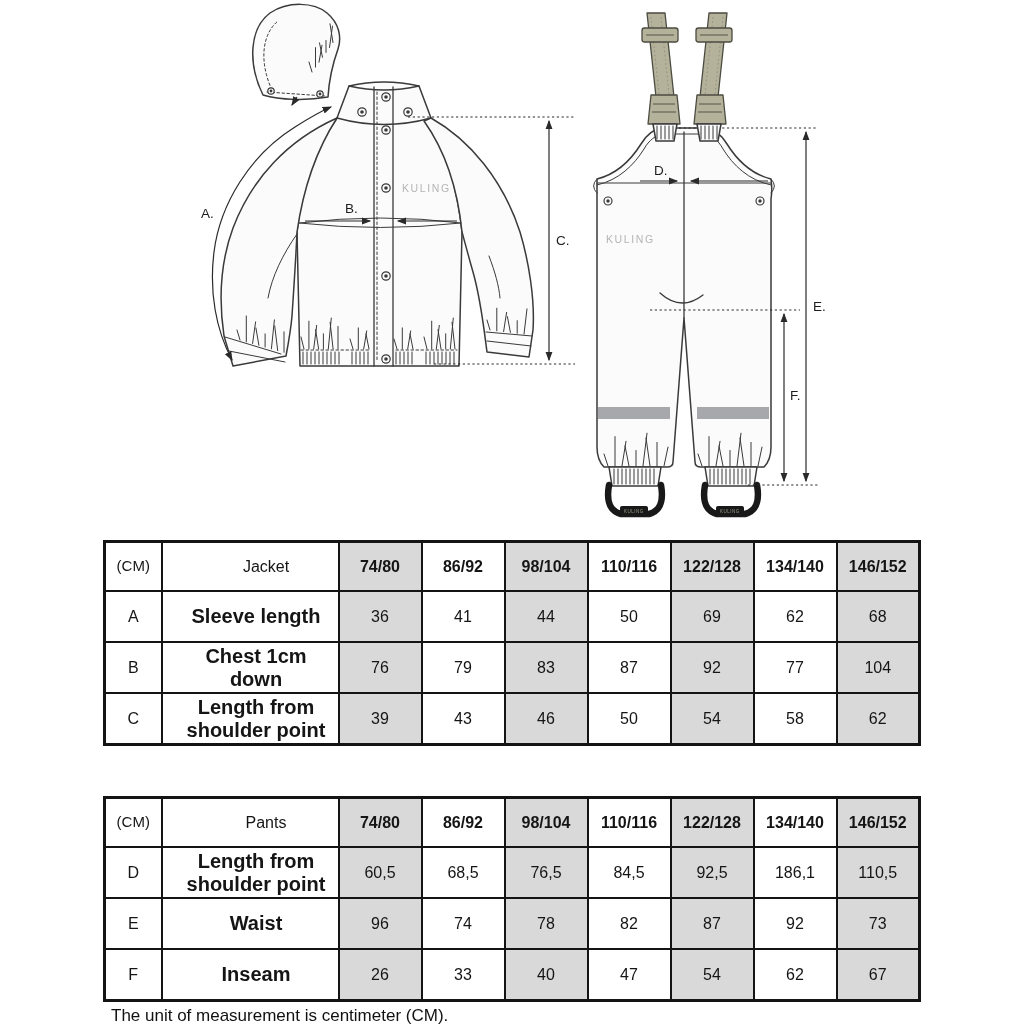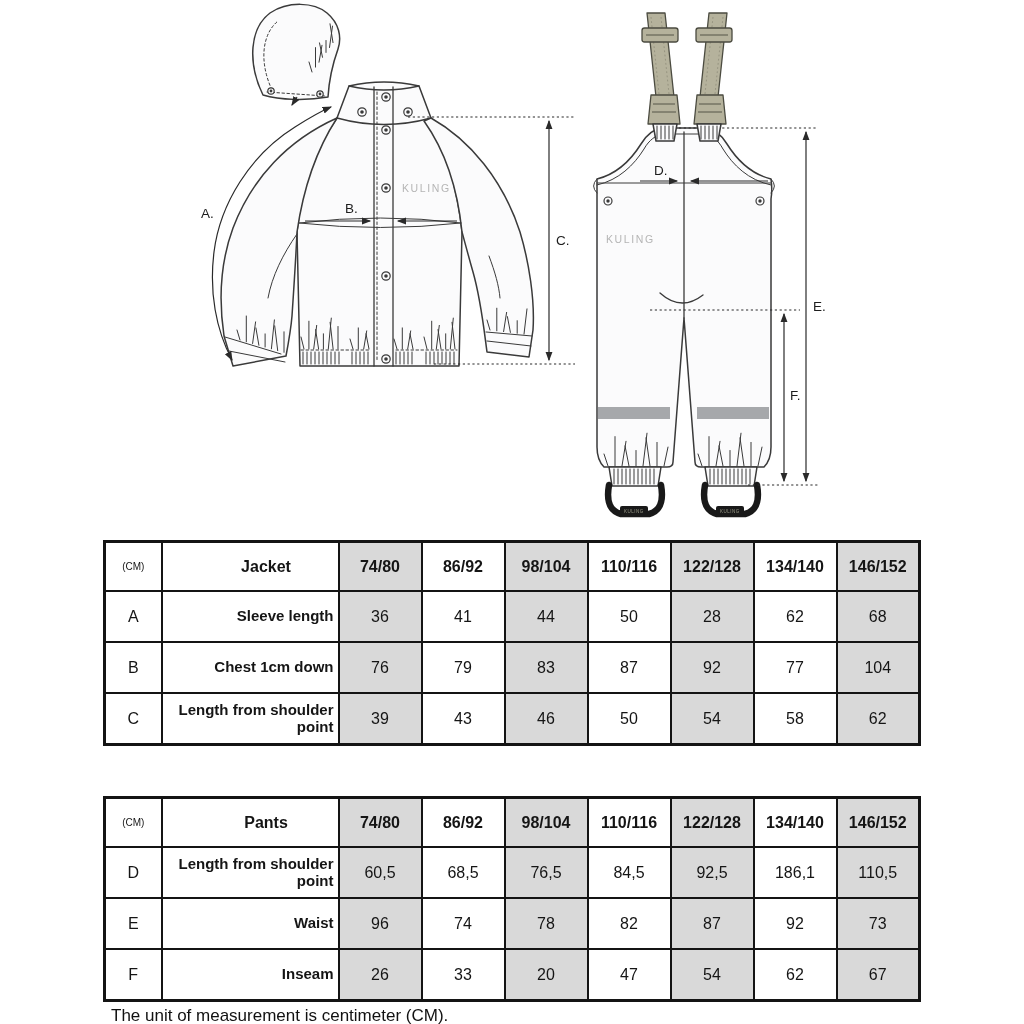--- a/index.html
+++ b/index.html
@@ -25,24 +25,24 @@
   .snap-inner{fill:var(--line);}
   
   .tables{position:absolute;left:103px;top:540px;width:815px;}
   table.size-table{border-collapse:collapse;width:815px;table-layout:fixed;
     border:3px solid var(--table-border);}
   table.size-table + table.size-table{margin-top:0;}
   .size-table th,.size-table td{border:2px solid var(--table-border);text-align:center;
     vertical-align:middle;padding:0 4px;font-size:16px;font-weight:400;color:#151515;
     height:49px;line-height:1.12;background:#fff;}
   .size-table thead th{height:47px;}
-  .size-table .cm-cell{font-weight:400;font-size:10px;}
-  .size-table .name-cell{font-weight:700;padding-left:36px;}
+  .size-table .cm-cell{font-weight:400;font-size:15px;}
+  .size-table .name-cell{font-weight:400;padding-left:36px;}
   .size-table .size-cell{font-weight:700;}
-  .size-table .label-cell{font-weight:700;text-align:right;padding-left:16px;font-size:15px;}
+  .size-table .label-cell{font-weight:700;text-align:center;padding-left:16px;font-size:20px;}
   .size-table .shaded{background:var(--table-shaded);}
   #pants-table{margin-top:50px;}
   .footnote{margin-top:4px;padding-left:8px;font-size:17px;color:#111;}
 </style>
 </head>
 <body>
 
 <div class="page">
 
   <svg width="1024" height="535" viewBox="0 0 1024 535">
@@ -223,21 +223,21 @@
           </tr>
         </thead>
       <tbody>
           <tr>
             <td class="code-cell">A</td>
             <td class="label-cell">Sleeve length</td>
             <td class="val-cell shaded">36</td>
             <td class="val-cell">41</td>
             <td class="val-cell shaded">44</td>
             <td class="val-cell">50</td>
-            <td class="val-cell shaded">28</td>
+            <td class="val-cell shaded">69</td>
             <td class="val-cell">62</td>
             <td class="val-cell shaded">68</td>
           </tr>
           <tr>
             <td class="code-cell">B</td>
             <td class="label-cell">Chest 1cm down</td>
             <td class="val-cell shaded">76</td>
             <td class="val-cell">79</td>
             <td class="val-cell shaded">83</td>
             <td class="val-cell">87</td>
@@ -305,21 +305,21 @@
             <td class="val-cell">82</td>
             <td class="val-cell shaded">87</td>
             <td class="val-cell">92</td>
             <td class="val-cell shaded">73</td>
           </tr>
           <tr>
             <td class="code-cell">F</td>
             <td class="label-cell">Inseam</td>
             <td class="val-cell shaded">26</td>
             <td class="val-cell">33</td>
-            <td class="val-cell shaded">20</td>
+            <td class="val-cell shaded">40</td>
             <td class="val-cell">47</td>
             <td class="val-cell shaded">54</td>
             <td class="val-cell">62</td>
             <td class="val-cell shaded">67</td>
           </tr>
         </tbody>
     </table>
 
     <div class="footnote">The unit of measurement is centimeter (CM).</div>
   </div>

